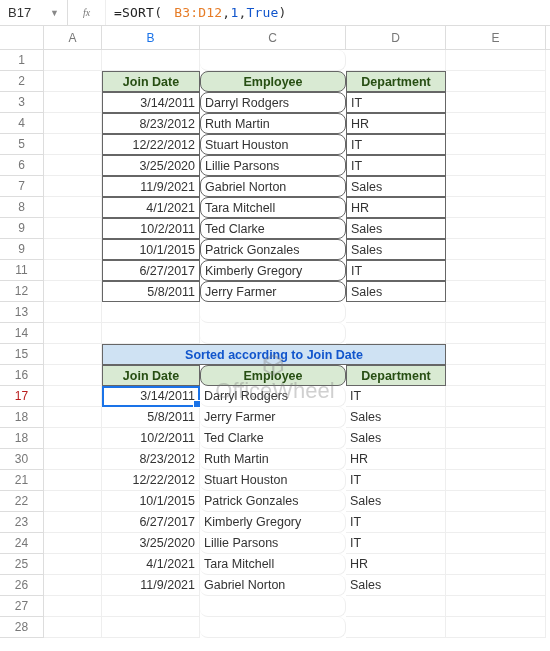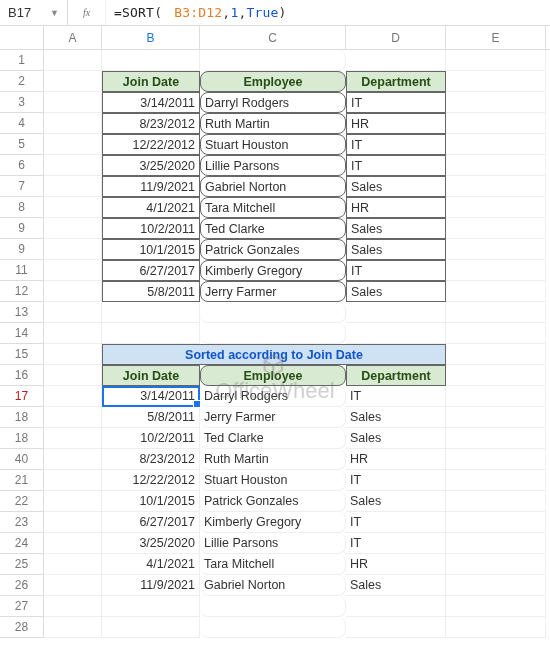--- a/index.html
+++ b/index.html
@@ -243,21 +243,21 @@
         <div class="row-h">9</div>
         <div class="row-h">11</div>
         <div class="row-h">12</div>
         <div class="row-h">13</div>
         <div class="row-h">14</div>
         <div class="row-h">15</div>
         <div class="row-h">16</div>
         <div class="row-h active">17</div>
         <div class="row-h">18</div>
         <div class="row-h">18</div>
-        <div class="row-h">40</div>
+        <div class="row-h">30</div>
         <div class="row-h">21</div>
         <div class="row-h">22</div>
         <div class="row-h">23</div>
         <div class="row-h">24</div>
         <div class="row-h">25</div>
         <div class="row-h">26</div>
         <div class="row-h">27</div>
         <div class="row-h">28</div>
       </div>
     <div class="cells" id="cells">

